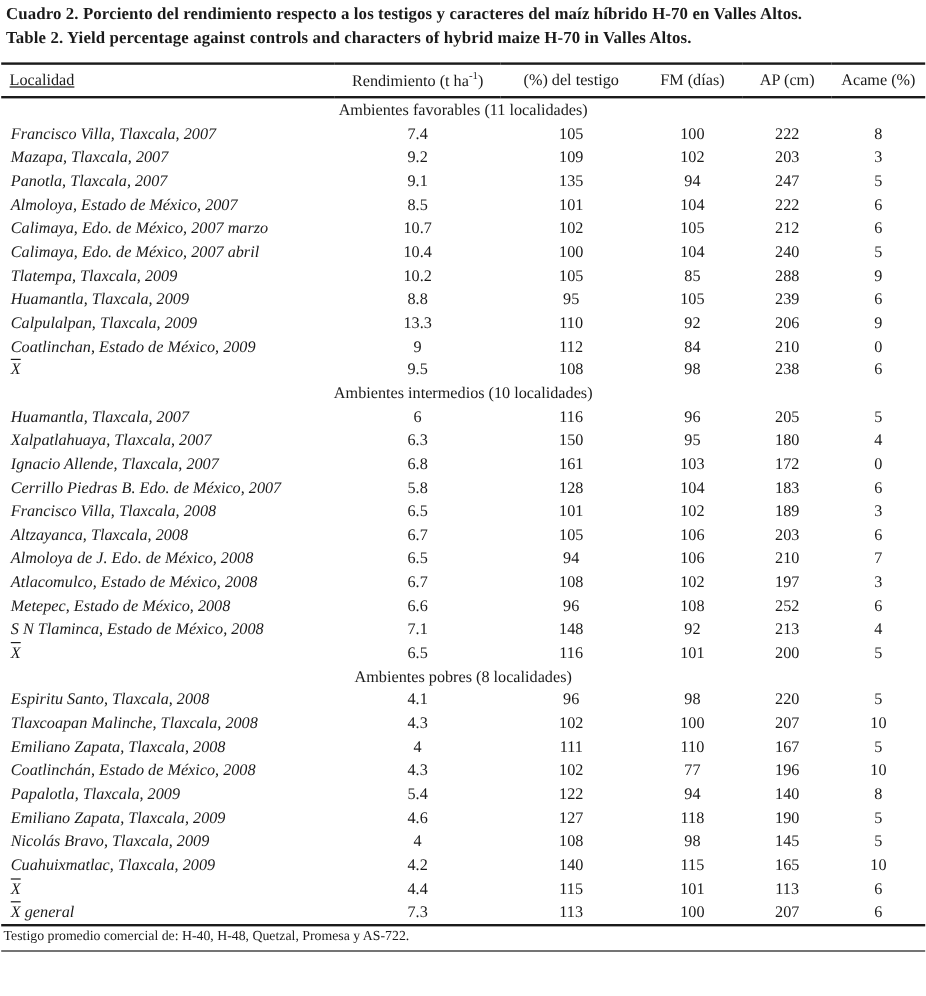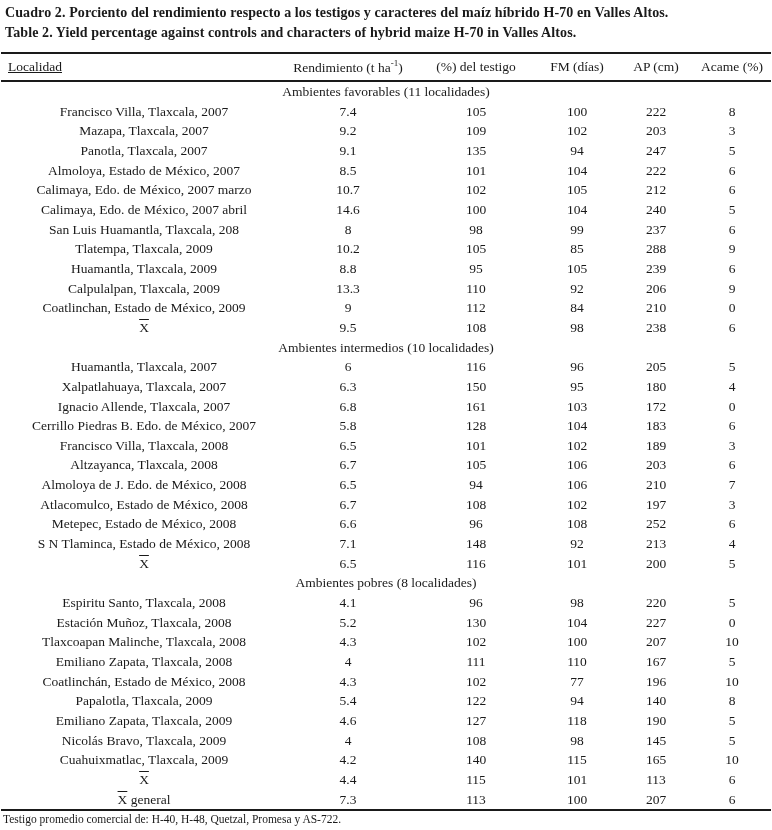--- a/index.html
+++ b/index.html
@@ -44,21 +44,21 @@
   thead th.loc { text-align: left; padding-left: 7px; text-decoration: underline; }
   thead sup { font-size: 9px; }
   tbody td {
     font-size: 13.5px;
     line-height: 19.65px;
     height: 19.65px;
     padding: 0;
     white-space: nowrap;
     overflow: hidden;
   }
-  tbody td.loc { text-align: center; padding-left: 8px; }
+  tbody td.loc { text-align: left; padding-left: 8px; font-style: italic; }
   tbody td.num { text-align: center; }
   tr.section-row td {
     text-align: center;
   }
   td.mean-label { padding-left: 40px; }
   .xbar { text-decoration: overline; }
   .footnote {
     width: 770px;
     margin: 0 1px;
     border-top: 2px solid #1a1a1a;
@@ -136,33 +136,25 @@
         <tr>
           <td class="loc">Calimaya, Edo. de México, 2007 marzo</td>
           <td class="num">10.7</td>
           <td class="num">102</td>
           <td class="num">105</td>
           <td class="num">212</td>
           <td class="num">6</td>
         </tr>
         <tr>
           <td class="loc">Calimaya, Edo. de México, 2007 abril</td>
-          <td class="num">14.6</td>
+          <td class="num">10.4</td>
           <td class="num">100</td>
           <td class="num">104</td>
           <td class="num">240</td>
           <td class="num">5</td>
-        </tr>
-        <tr>
-          <td class="loc">San Luis Huamantla, Tlaxcala, 208</td>
-          <td class="num">8</td>
-          <td class="num">98</td>
-          <td class="num">99</td>
-          <td class="num">237</td>
-          <td class="num">6</td>
         </tr>
         <tr>
           <td class="loc">Tlatempa, Tlaxcala, 2009</td>
           <td class="num">10.2</td>
           <td class="num">105</td>
           <td class="num">85</td>
           <td class="num">288</td>
           <td class="num">9</td>
         </tr>
         <tr>
@@ -291,28 +283,20 @@
         <tr class="section-row">
           <td class="" colspan="6">Ambientes pobres (8 localidades)</td>
         </tr>
         <tr>
           <td class="loc">Espiritu Santo, Tlaxcala, 2008</td>
           <td class="num">4.1</td>
           <td class="num">96</td>
           <td class="num">98</td>
           <td class="num">220</td>
           <td class="num">5</td>
-        </tr>
-        <tr>
-          <td class="loc">Estación Muñoz, Tlaxcala, 2008</td>
-          <td class="num">5.2</td>
-          <td class="num">130</td>
-          <td class="num">104</td>
-          <td class="num">227</td>
-          <td class="num">0</td>
         </tr>
         <tr>
           <td class="loc">Tlaxcoapan Malinche, Tlaxcala, 2008</td>
           <td class="num">4.3</td>
           <td class="num">102</td>
           <td class="num">100</td>
           <td class="num">207</td>
           <td class="num">10</td>
         </tr>
         <tr>

